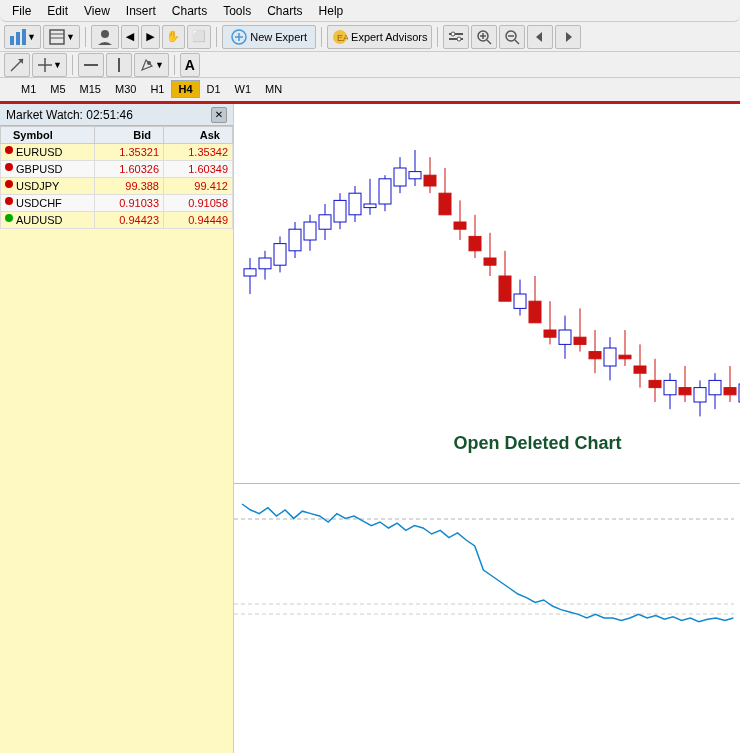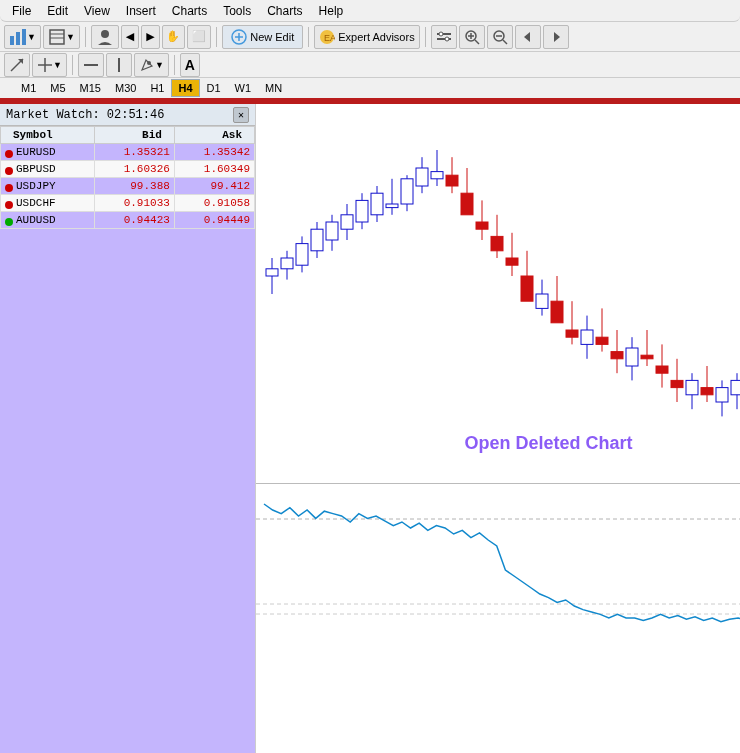--- a/index.html
+++ b/index.html
@@ -51,23 +51,23 @@
       background: #f0f0f0;
       border-bottom: 1px solid #ccc;
       height: 26px;
       padding: 2px 4px;
       gap: 2px;
     }
 
     
     .tf-toolbar {
       display: flex;
-      align-items: center;
+      align-items: flex-start;
       background: #f0f0f0;
-      border-bottom: 6px solid #b91c1c;
+      border-bottom: 3px solid #b91c1c;
       height: 26px;
       padding: 2px 4px;
       gap: 0;
     }
     .tf-btn {
       padding: 2px 6px;
       font-size: 11px;
       cursor: pointer;
       border: 1px solid transparent;
       background: transparent;
@@ -75,25 +75,24 @@
     .tf-btn.active { background: #eab308; border: 1px solid #99aabb; font-weight: bold; }
 
     
     .main-content {
       display: flex;
       height: calc(753px - 22px - 30px - 26px - 26px);
     }
 
     
     .market-watch {
-      width: 256px;
+      width: 234px;
       border-right: 1px solid #ccc;
-      background: #c4b5fd;
+      background: #fef9c3;
       flex-shrink: 0;
-      font-family: Liberation Mono, monospace;
     }
     .mw-header {
       display: flex;
       justify-content: space-between;
       align-items: center;
       background: #e0e8f0;
       padding: 2px 6px;
       font-size: 12px;
       border-bottom: 1px solid #bbb;
       height: 22px;
@@ -118,21 +117,21 @@
     }
     .mw-table th:first-child { text-align: left; }
     .mw-table td {
       border: 1px solid #ddd;
       padding: 2px 4px;
       font-size: 11px;
       text-align: right;
     }
     .mw-table td:first-child { text-align: left; }
     .mw-table tr:nth-child(even) td { background: #f8f8f8; }
-    .symbol-cell { display: flex; align-items: flex-end; gap: 3px; }
+    .symbol-cell { display: flex; align-items: flex-start; gap: 3px; }
     .dot-red { width: 8px; height: 8px; background: #cc0000; border-radius: 50%; flex-shrink: 0; }
     .dot-green { width: 8px; height: 8px; background: #00aa00; border-radius: 50%; flex-shrink: 0; }
     .bid-val { color: #cc0000; }
     .ask-val { color: #cc0000; }
 
     
     .chart-area {
       flex: 1;
       background: #fff;
       position: relative;
@@ -145,21 +144,21 @@
       position: relative;
     }
 
     .open-deleted-text {
       position: absolute;
       top: 50%;
       left: 50%;
       transform: translate(-20%, 20%);
       font-size: 18px;
       font-weight: bold;
-      color: #8b5cf6;
+      color: #14532d;
     }
 
     
     .indicator-chart {
       height: 160px;
       position: relative;
       background: #fff;
     }
   </style>
 </head>
@@ -207,21 +206,21 @@
   <div class="tb-btn">✋</div>
   <div class="tb-btn">⬜</div>
   <div class="tb-sep"></div>
 
   <div class="tb-btn" style="background:#e0e8f0; padding: 2px 8px;">
     <svg width="16" height="16" style="margin-right:3px;">
         <circle cx="8" cy="8" r="7" fill="none" stroke="#4499dd" stroke-width="1.5"></circle>
         <line x1="8" y1="4" x2="8" y2="12" stroke="#4499dd" stroke-width="1.5"></line>
         <line x1="4" y1="8" x2="12" y2="8" stroke="#4499dd" stroke-width="1.5"></line>
       </svg>
-    <span>New Edit</span>
+    <span>New Expert</span>
   </div>
   <div class="tb-sep"></div>
 
   <div class="tb-btn">
     <svg width="16" height="16" style="margin-right:3px;">
         <circle cx="8" cy="8" r="7" fill="#f0c040"></circle>
         <text x="5" y="12" font-size="9" fill="#a06000">EA</text>
       </svg>
     <span>Expert Advisors</span>
   </div>

